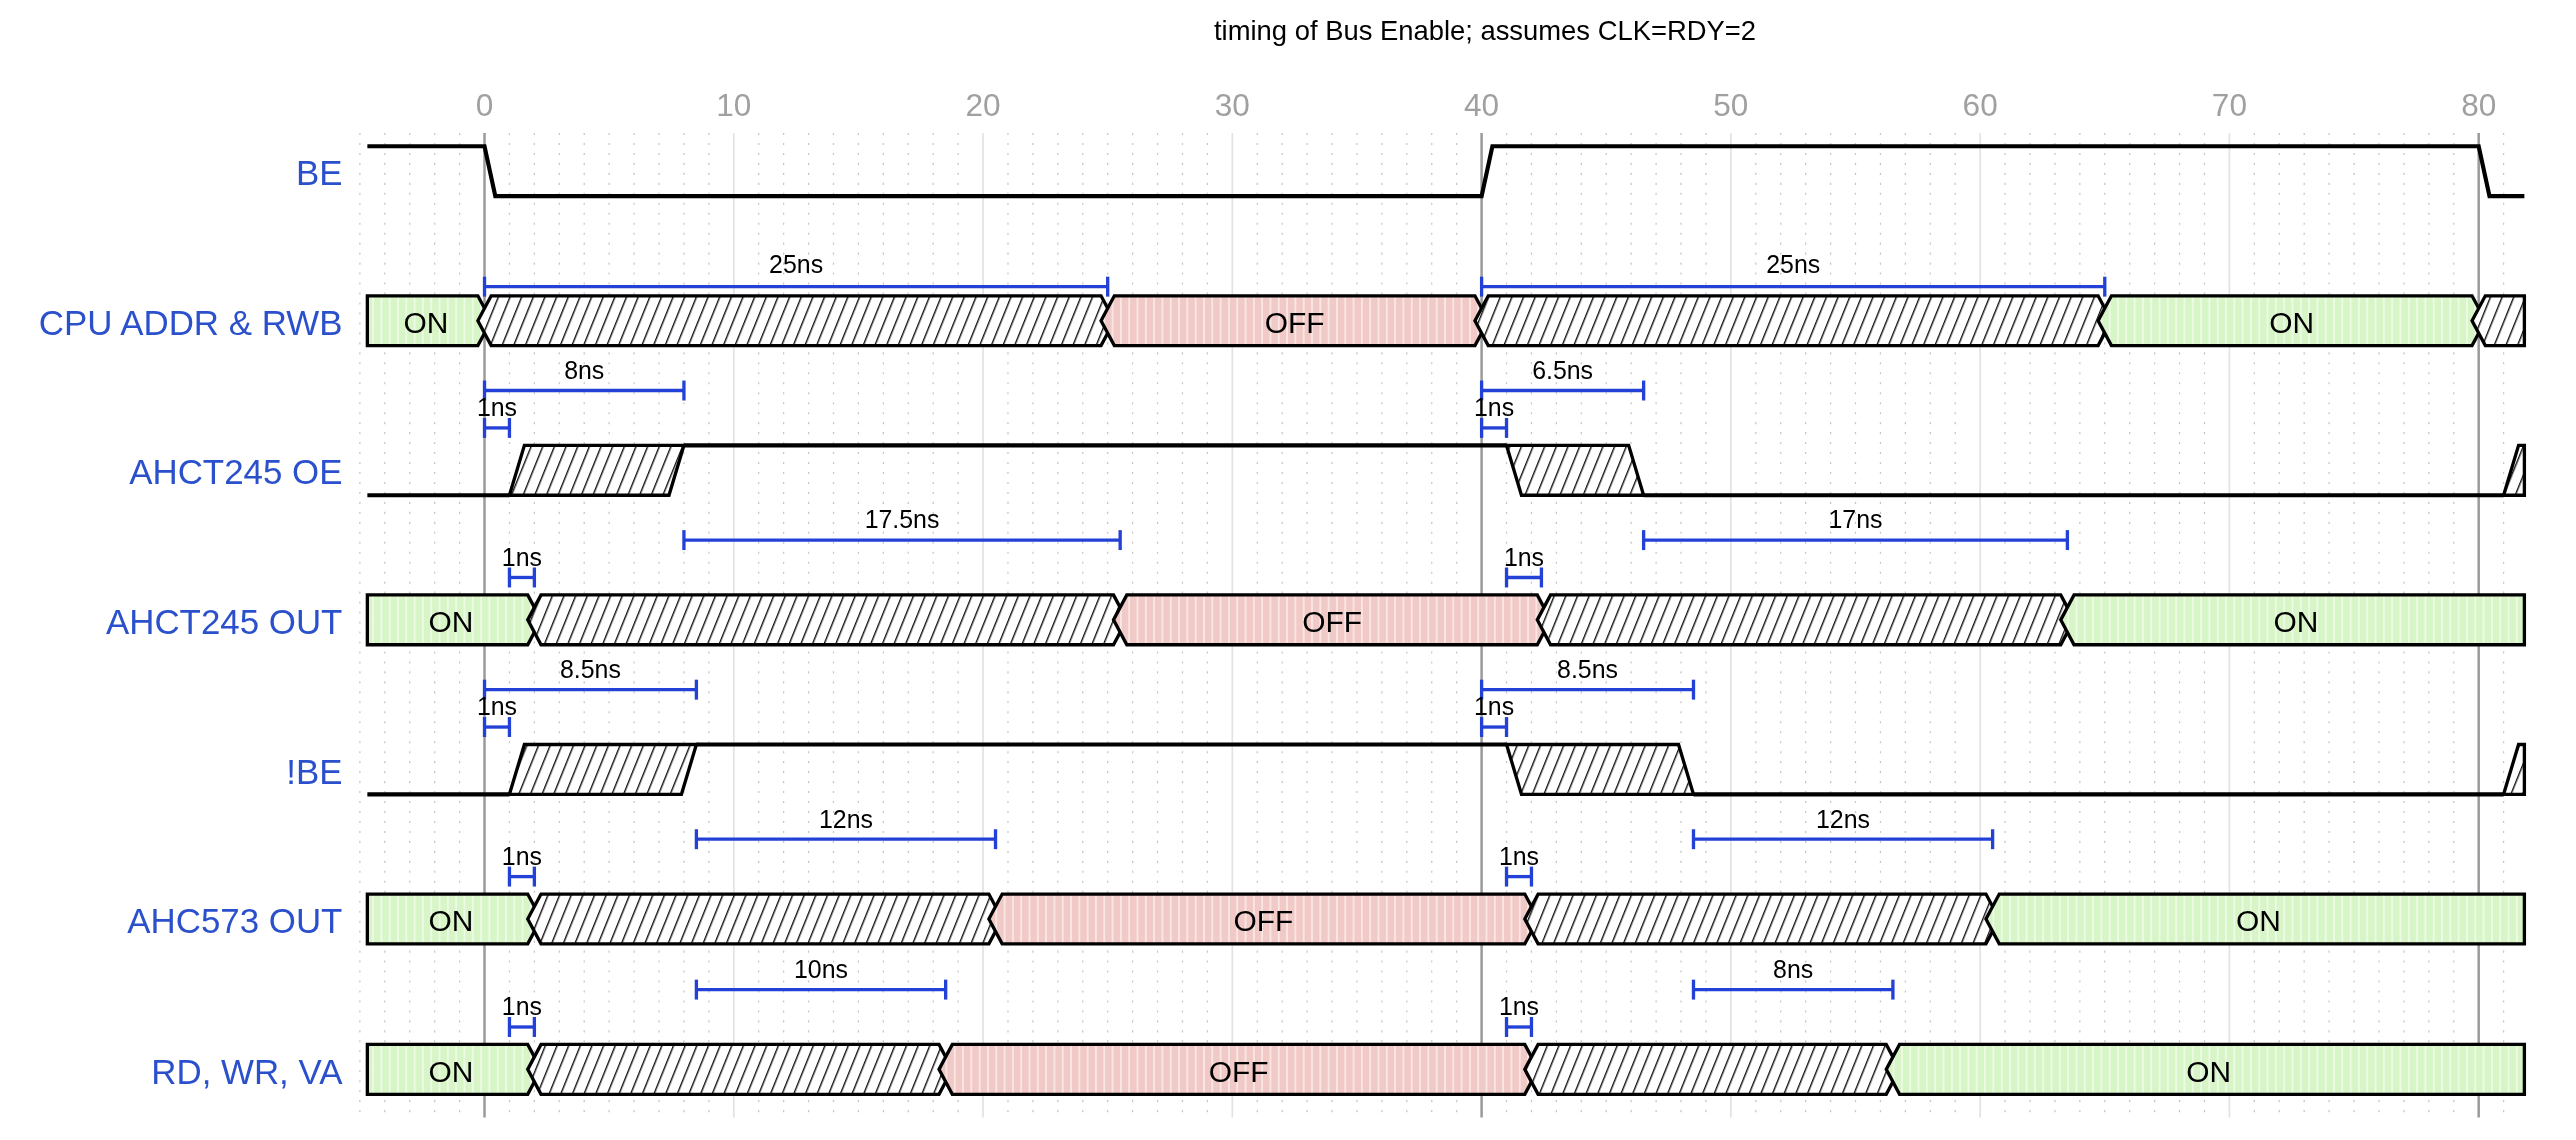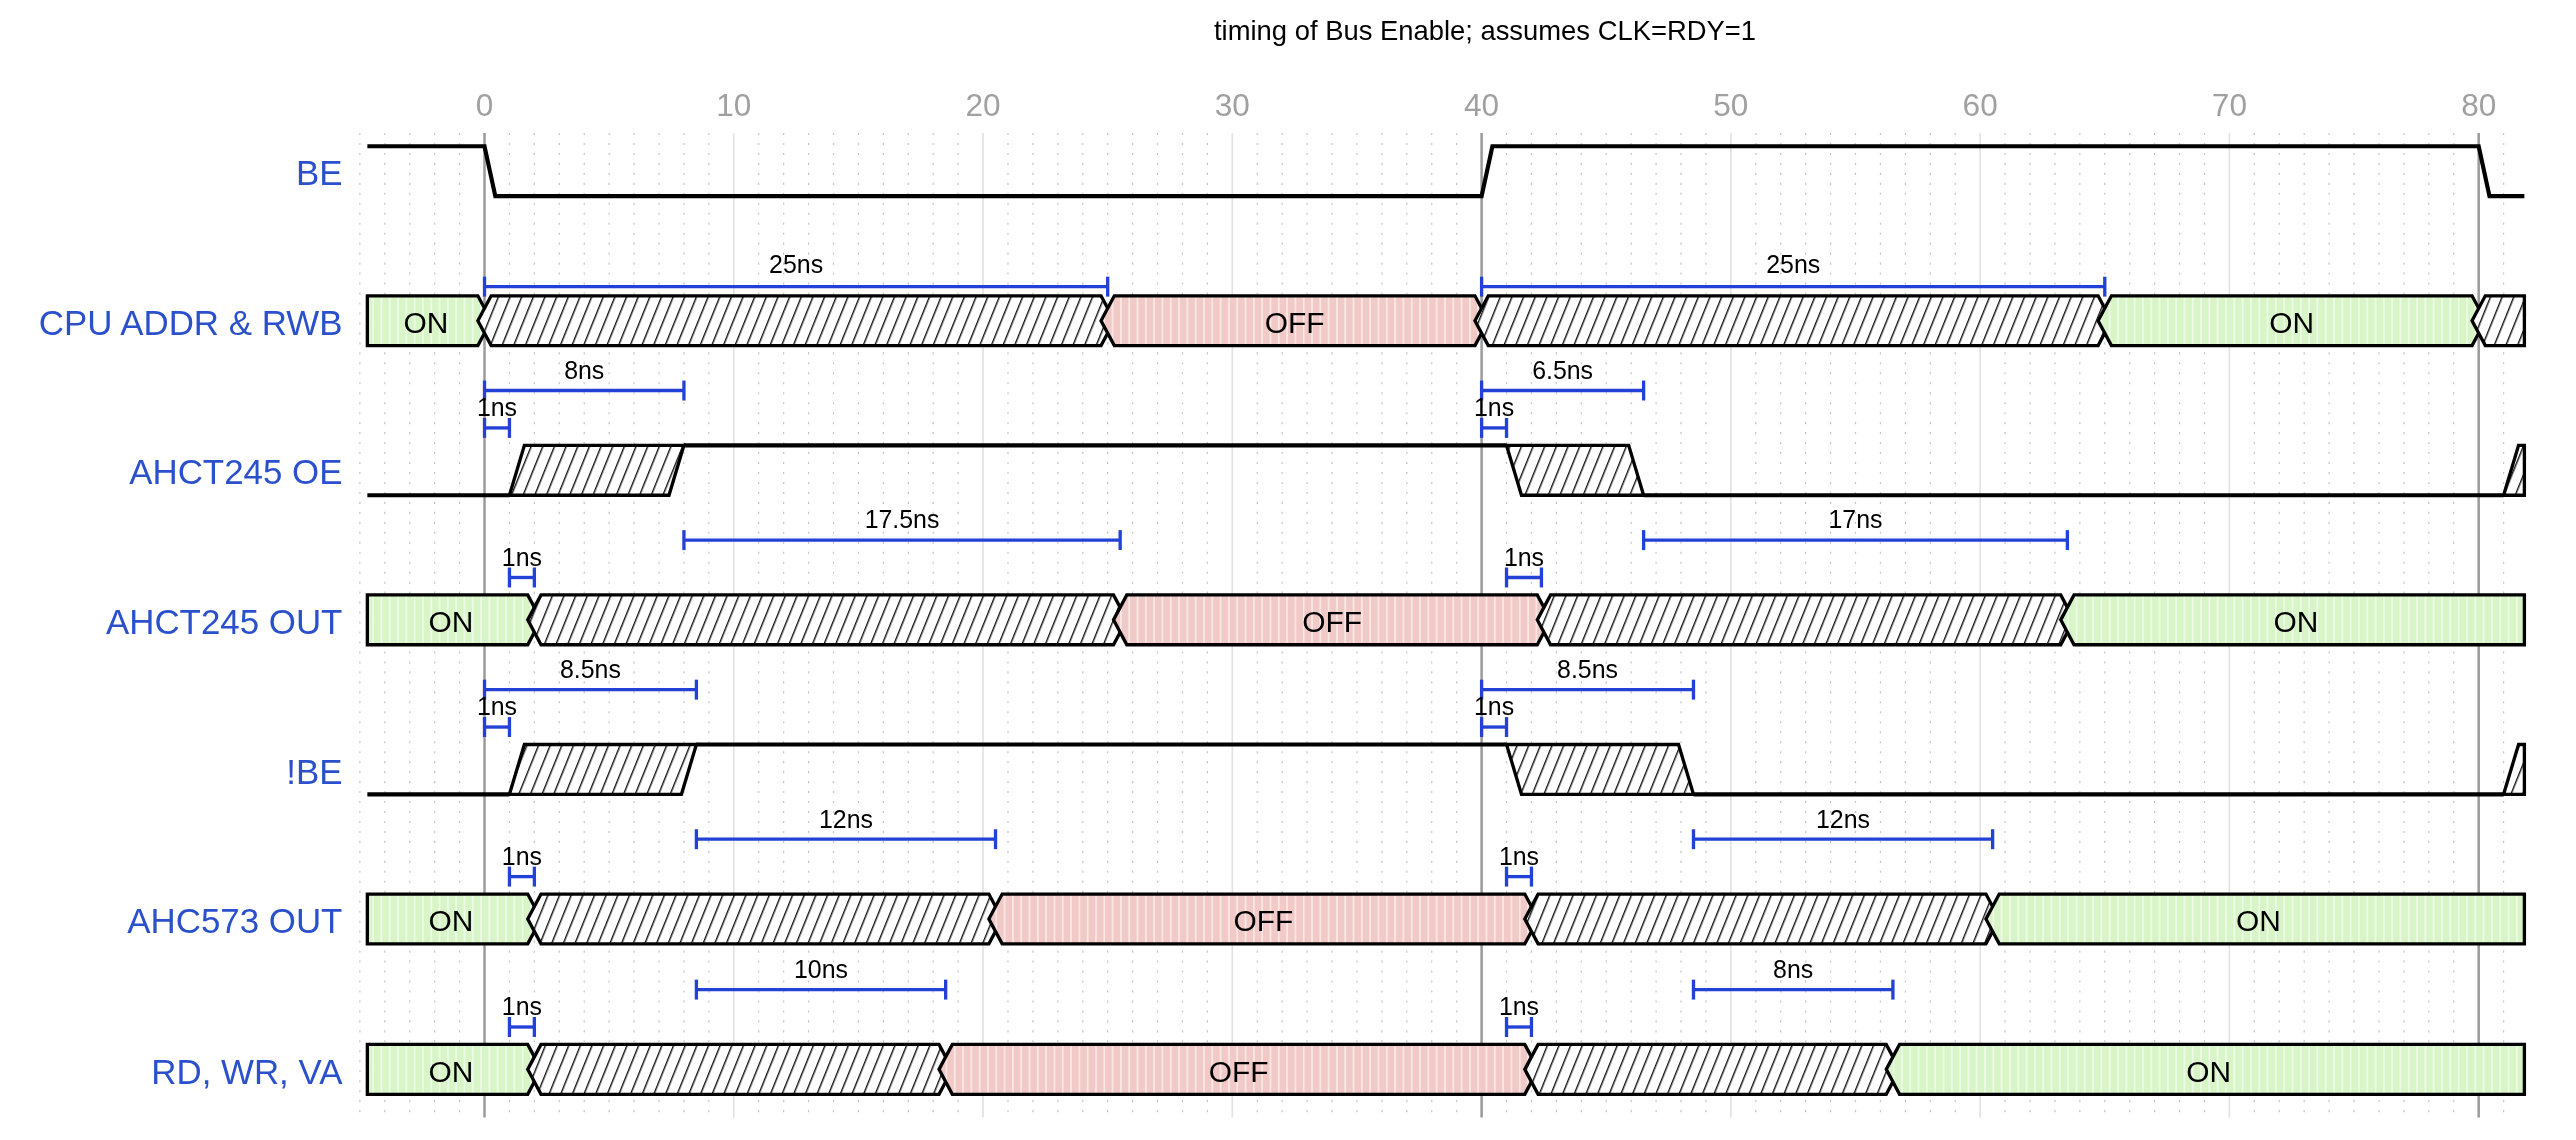--- a/index.html
+++ b/index.html
@@ -317,15 +317,15 @@
         <text x="542.5" y="1289" font-size="36" fill="#000" text-anchor="middle" font-family="&quot;Liberation Sans&quot;, sans-serif" dominant-baseline="central">ON</text>
         <polygon points="635,1287 651,1257 1130,1257 1146,1287 1130,1317 651,1317" fill="url(#hatch)" stroke="#000000" stroke-width="4" stroke-linejoin="miter"></polygon>
         <polygon points="1130,1287 1146,1257 1835,1257 1851,1287 1835,1317 1146,1317" fill="url(#pinkfill)" stroke="#000000" stroke-width="4" stroke-linejoin="miter"></polygon>
         <text x="1490.5" y="1289" font-size="36" fill="#000" text-anchor="middle" font-family="&quot;Liberation Sans&quot;, sans-serif" dominant-baseline="central">OFF</text>
         <polygon points="1835,1287 1851,1257 2270,1257 2286,1287 2270,1317 1851,1317" fill="url(#hatch)" stroke="#000000" stroke-width="4" stroke-linejoin="miter"></polygon>
         <polygon points="2270,1287 2286,1257 3038,1257 3038,1317 2286,1317" fill="url(#greenfill)" stroke="#000000" stroke-width="4" stroke-linejoin="miter"></polygon>
         <text x="2658" y="1289" font-size="36" fill="#000" text-anchor="middle" font-family="&quot;Liberation Sans&quot;, sans-serif" dominant-baseline="central">ON</text>
         <text x="412" y="1289" font-size="42" fill="#2a50cc" text-anchor="end" font-family="&quot;Liberation Sans&quot;, sans-serif" dominant-baseline="central">RD, WR, VA</text>
       </g>
     </svg>
-  <div id="title">timing of Bus Enable; assumes CLK=RDY=1</div>
+  <div id="title">timing of Bus Enable; assumes CLK=RDY=2</div>
 </div>
 
 
 </body></html>

